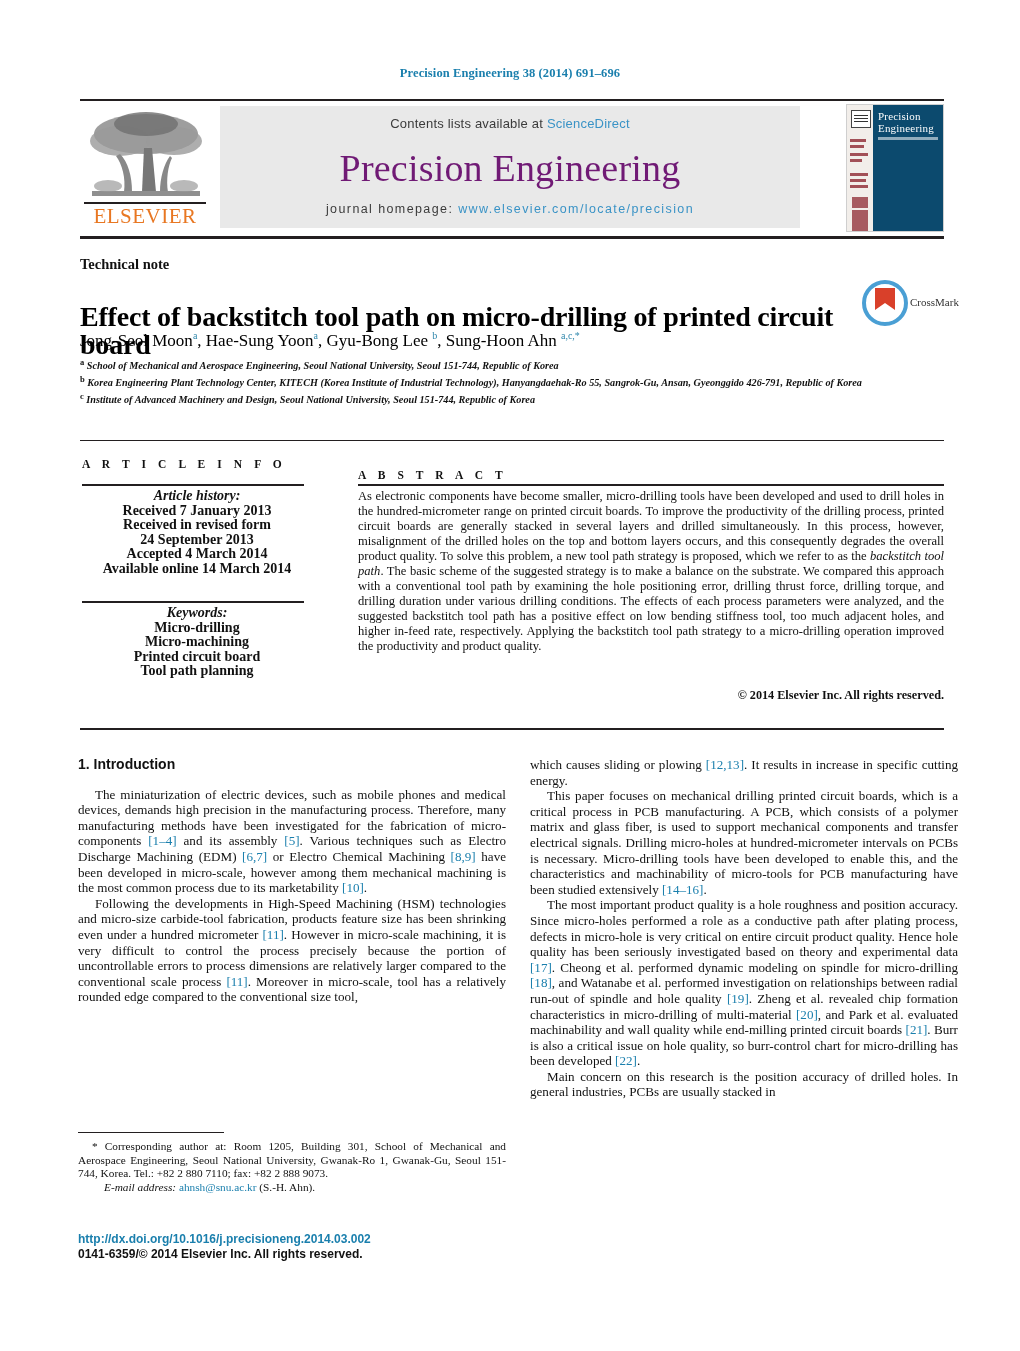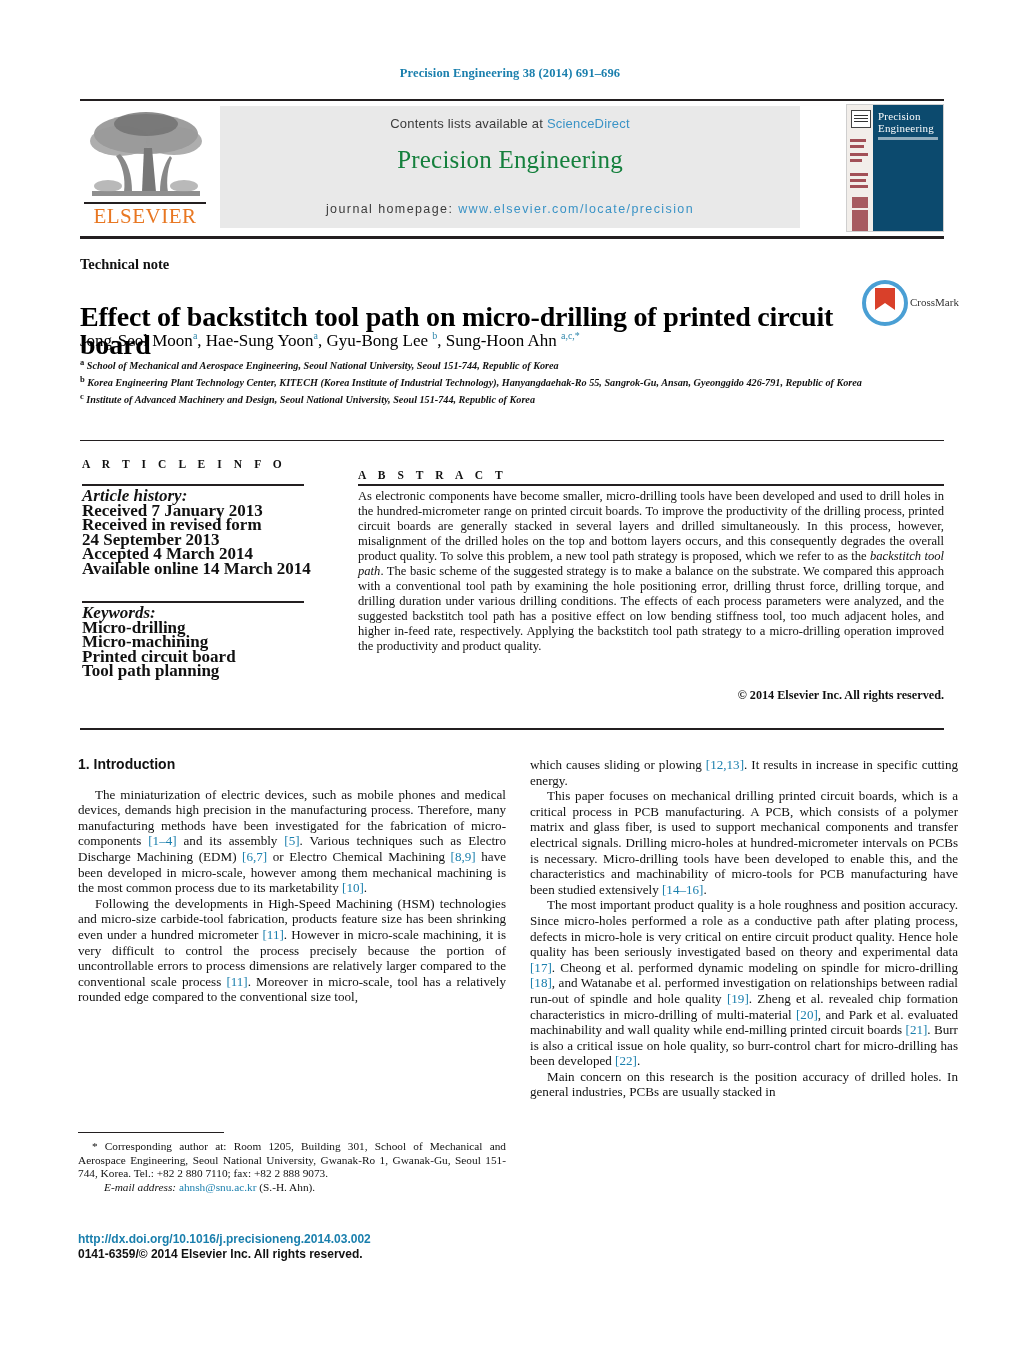--- a/index.html
+++ b/index.html
@@ -99,22 +99,22 @@
     letter-spacing: .2px;
   }
   .contents-line .sd {
     color: #3a93c6;
   }
   .journal-title {
     position: absolute;
     top: 40px; left: 0; right: 0;
     text-align: center;
     font-family: "Liberation Serif", serif;
-    font-size: 25px;
-    color: #15803d;
+    font-size: 38px;
+    color: #701a75;
     letter-spacing: .2px;
   }
   .homepage-line {
     position: absolute;
     bottom: 12px; left: 0; right: 0;
     text-align: center;
     font-family: "Liberation Sans", sans-serif;
     font-size: 12.5px;
     color: #3b3b3b;
     letter-spacing: 1.4px;
@@ -273,24 +273,25 @@
   .hr-thin { position: absolute; height: 2px; background: #231f20; }
   #info-rule { left: 82px; top: 484px; width: 222px; }
   #abs-rule  { left: 358px; top: 484px; width: 586px; }
   #kw-rule   { left: 82px; top: 601px; width: 222px; }
 
   .info-block {
     position: absolute;
     left: 82px;
     width: 230px;
     font-family: "Liberation Serif", serif;
-    font-size: 17px;
+    font-size: 14px;
     font-weight: bold;
     line-height: 14.6px;
     color: #111;
+    text-align: center;
   }
   #history-block { top: 489px; }
   #keywords-block { top: 606px; }
   .info-label { font-style: italic; }
 
   .abstract {
     position: absolute;
     left: 358px;
     top: 489px;
     width: 586px;

